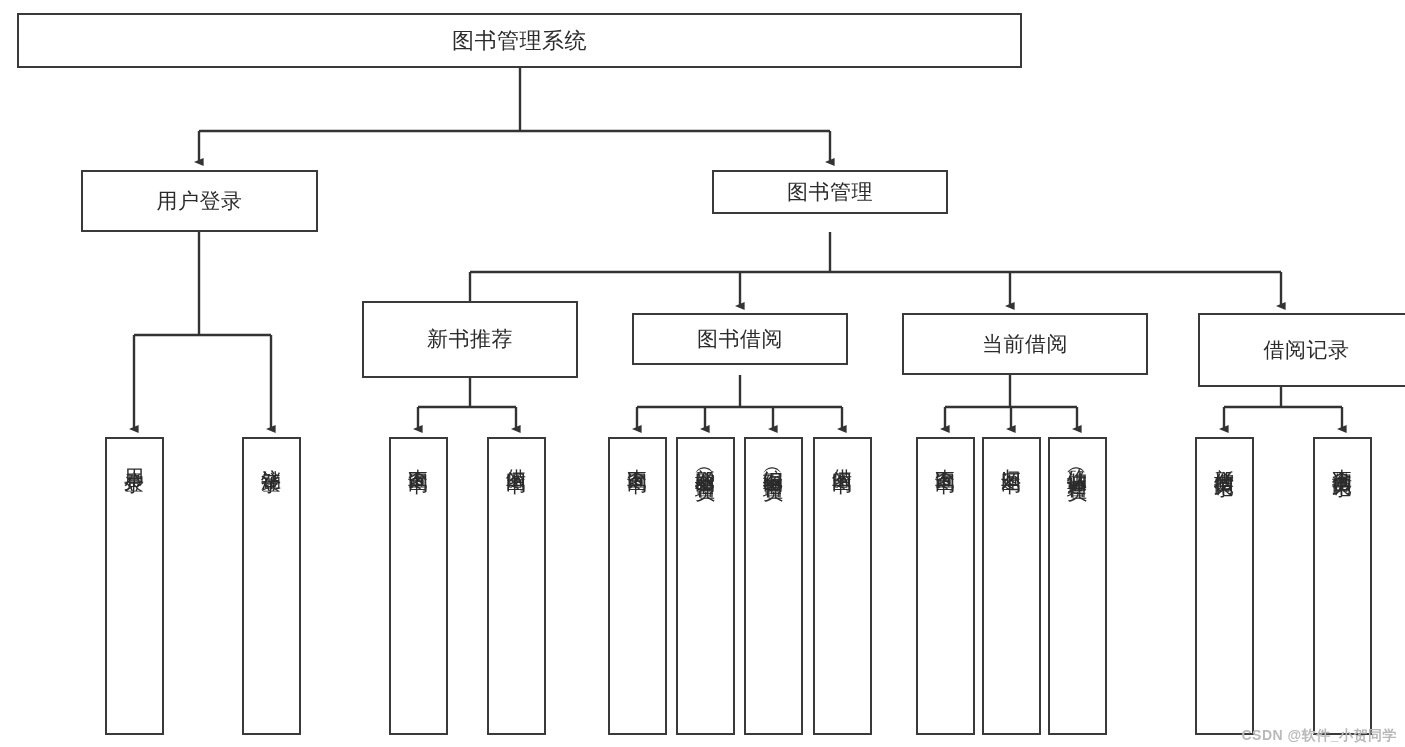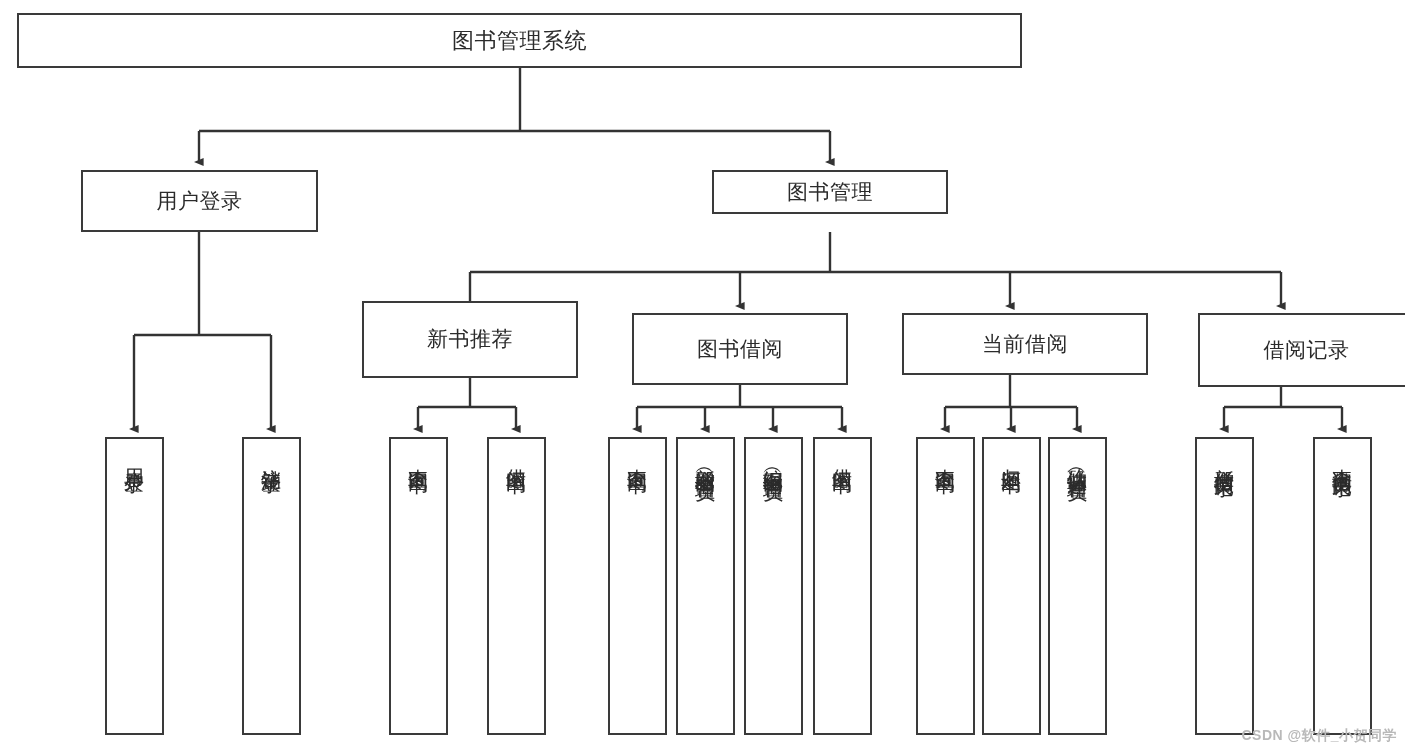--- a/index.html
+++ b/index.html
@@ -132,21 +132,21 @@
   <div class="node horizontal" style="left:81px; top:170px; width:237px; height:62px;">
     <span class="node-label">用户登录</span>
   </div>
   <div class="node horizontal" style="left:712px; top:170px; width:236px; height:44px;">
     <span class="node-label">图书管理</span>
   </div>
 
   <div class="node horizontal" style="left:362px; top:301px; width:216px; height:77px;">
     <span class="node-label">新书推荐</span>
   </div>
-  <div class="node horizontal" style="left:632px; top:313px; width:216px; height:72px;">
+  <div class="node horizontal" style="left:632px; top:313px; width:216px; height:52px;">
     <span class="node-label">图书借阅</span>
   </div>
   <div class="node horizontal" style="left:902px; top:313px; width:246px; height:62px;">
     <span class="node-label">当前借阅</span>
   </div>
   <div class="node horizontal" style="left:1170px; top:313px; width:217px; height:74px;margin-left:28px;">
     <span class="node-label">借阅记录</span>
   </div>
 
   <div class="node vertical" style="left:105px; top:437px; width:59px; height:298px;">

